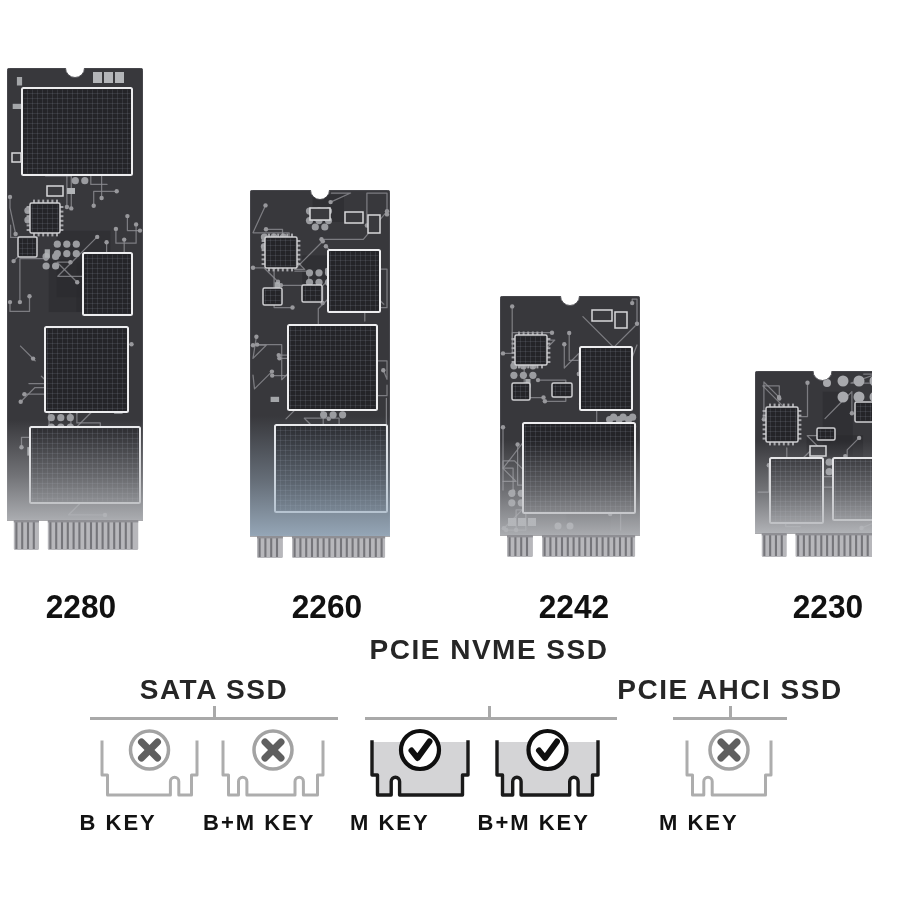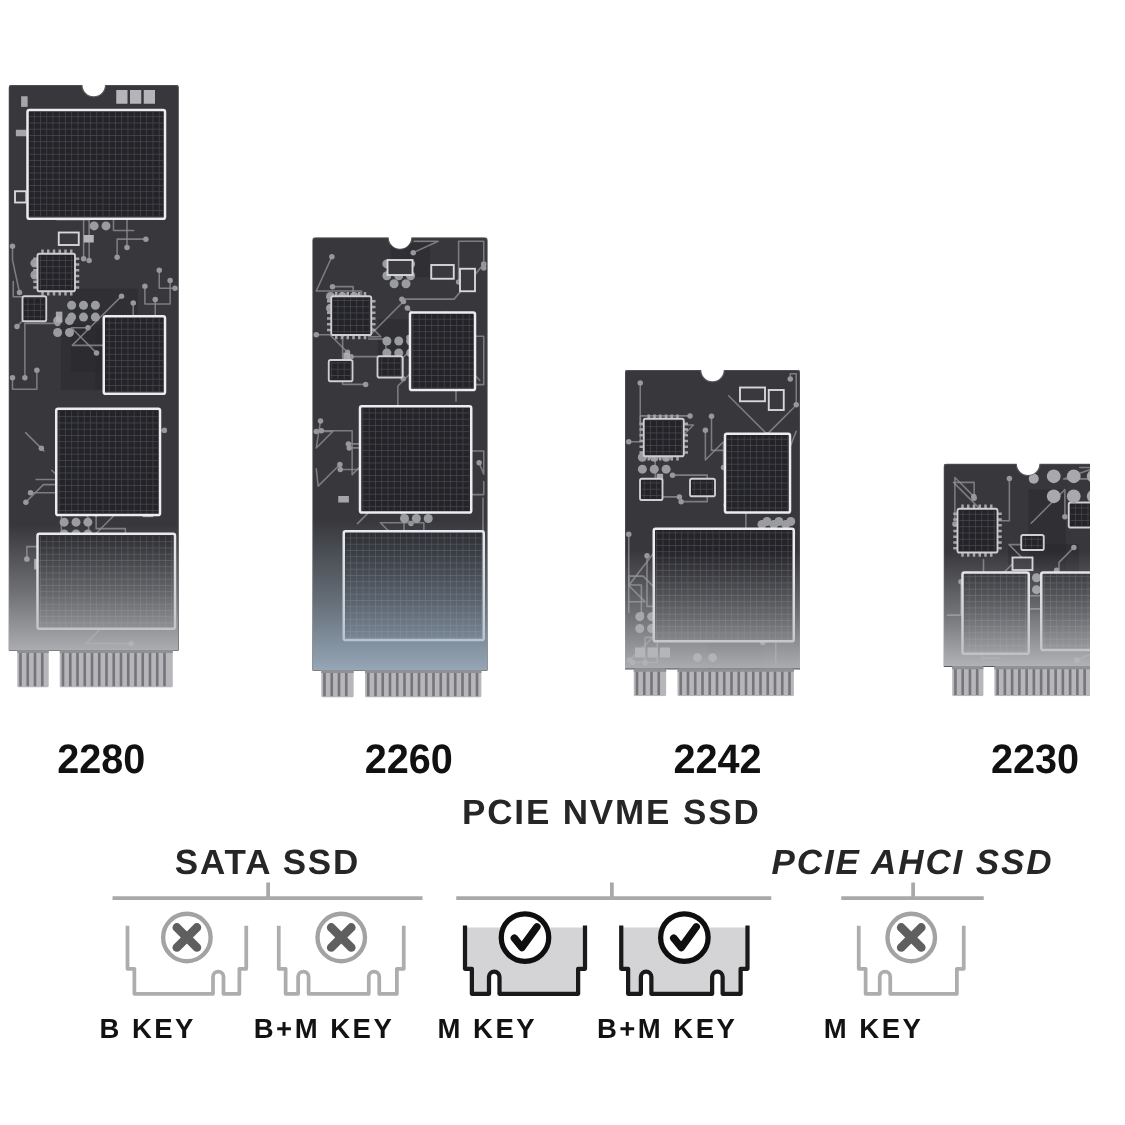--- a/index.html
+++ b/index.html
@@ -806,21 +806,21 @@
               <g transform="translate(50.5,8)">
                 <circle cx="0" cy="0" r="19" fill="#ffffff" stroke="#0f0f0f" stroke-width="4.2"></circle>
                 <path d="M-8.5,0.5 L-2.5,8 L9.5,-8.5" fill="none" stroke="#0f0f0f" stroke-width="6" stroke-linecap="round" stroke-linejoin="round"></path>
               </g>
             </g>
           </svg>
           <div class="key-label" style="left: 477.5px; top: 810px;">B+M KEY</div>
         </div>
       </div>
       <div>
-        <div class="group-title" style="left: 570px; top: 674px; font-style: italic;">PCIE AHCI SSD</div>
+        <div class="group-title" style="left: 570px; top: 674px;">PCIE AHCI SSD</div>
         <div class="bracket-h" style="left: 673px; width: 114px; top: 717px;"></div>
         <div class="bracket-tick" style="left: 728.5px; top: 706px;"></div>
         <div>
           <svg width="94" height="78" viewBox="0 0 94 78" class="key-item-svg" style="left: 682px; top: 726px;">
             <g transform="translate(5,16)">
               <path d="M0,0 V33 H5.5 V53 H16.8 V39.5 A4.2 4.2 0 0 1 25.2,39.5 V53 H78.5 V33 H84 V0" fill="none" stroke="#adadad" stroke-width="3" stroke-linejoin="round" stroke-linecap="square"></path>
               <g transform="translate(42,8)">
                 <circle cx="0" cy="0" r="19" fill="#ffffff" stroke="#a3a3a3" stroke-width="3.5"></circle>
                 <line x1="-8" y1="-8" x2="8" y2="8" stroke="#5f5f5f" stroke-width="7" stroke-linecap="round"></line>
                 <line x1="-8" y1="8" x2="8" y2="-8" stroke="#5f5f5f" stroke-width="7" stroke-linecap="round"></line>

